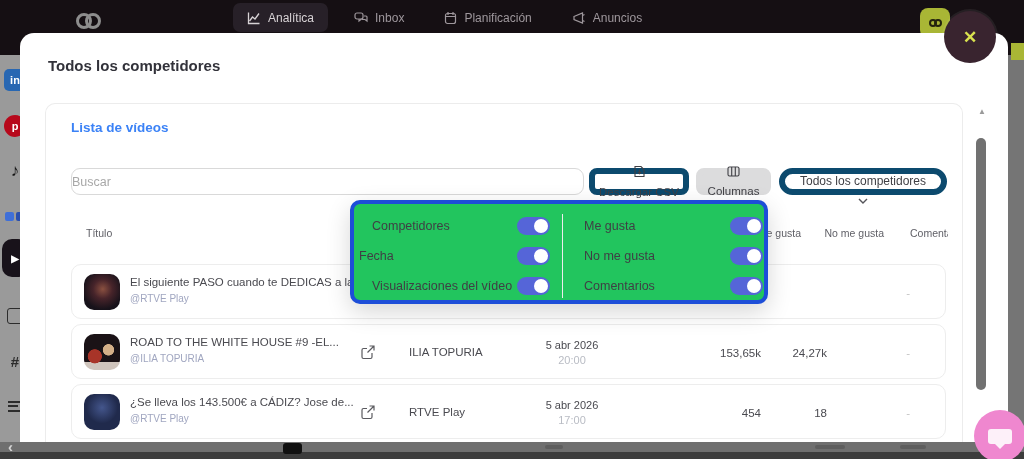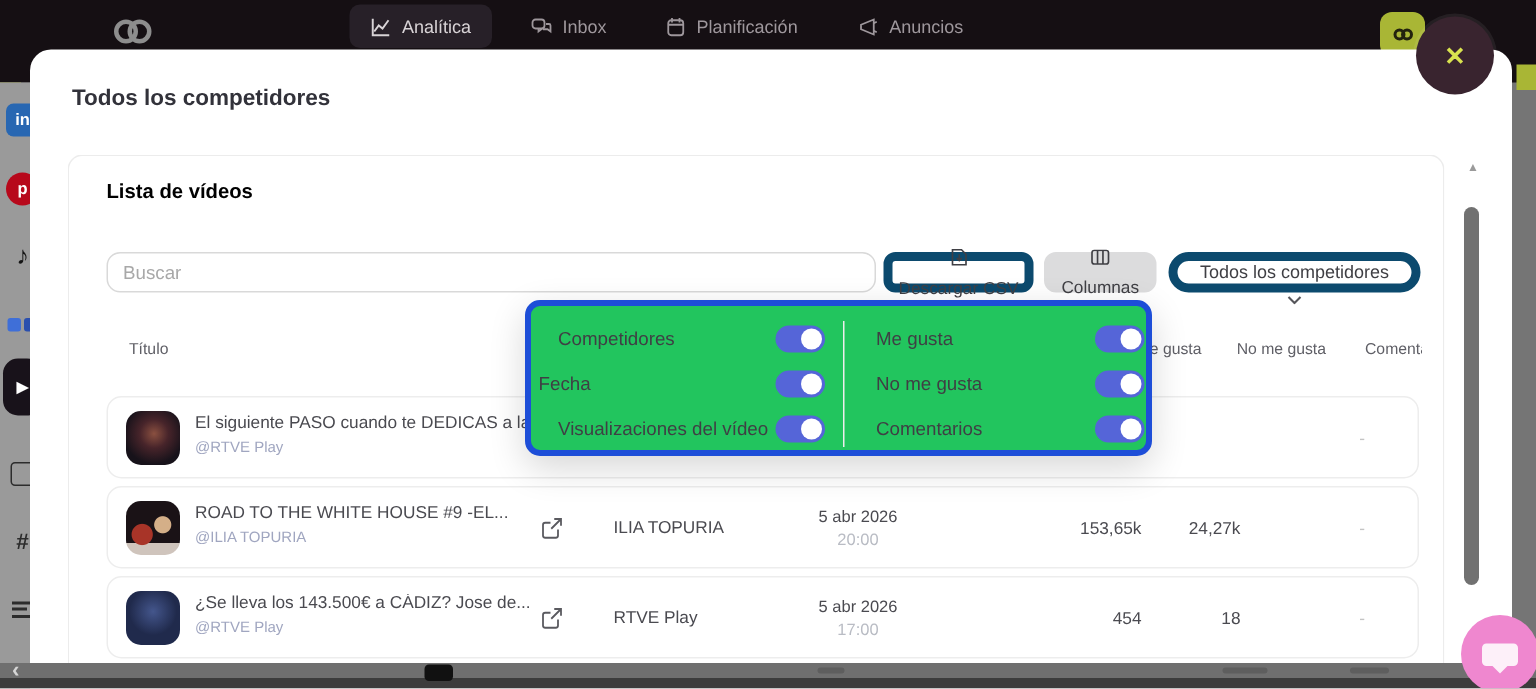--- a/index.html
+++ b/index.html
@@ -38,24 +38,24 @@
   .band-pill { position:absolute; left:283px; top:443px; width:19px; height:11px; background:#111; border-radius:3px; }
   .band-smudge { position:absolute; top:445px; height:4px; background:#5e5e5e; border-radius:2px; }
   .collapse-chevron { position:absolute; left:8px; top:438px; color:#d6d6d6; font-size:15px; font-weight:bold; z-index:5; }
 
   
   .modal { position:absolute; left:20px; top:33px; width:988px; height:409px; background:#ffffff;
            border-radius:14px 14px 0 0; z-index:10; }
   .modal-title { position:absolute; left:28px; top:24px; font-size:15px; font-weight:700; color:#32323a; }
   .panel { position:absolute; left:25px; top:70px; width:918px; bottom:0; border:1px solid #ececec;
            border-bottom:none; border-radius:10px 10px 0 0; background:#fff; }
-  .section-title { position:absolute; left:25px; top:16px; font-size:13.5px; font-weight:700; color:#000000; }
+  .section-title { position:absolute; left:25px; top:16px; font-size:13.5px; font-weight:700; color:#3b82f6; }
 
   .search { position:absolute; left:25px; top:64px; width:513px; height:27px; border:1px solid #d9d9d9;
-            border-radius:9px; padding:0 10px; font-size:12.5px; color:#444; outline:none;
+            border-radius:9px; padding:0 0; font-size:12.5px; color:#444; outline:none;
             font-family:"Liberation Sans", sans-serif; }
   .search::placeholder { color:#a8a8a8; }
   .btn { position:absolute; top:64px; height:27px; display:flex; align-items:center; gap:6px; justify-content:center;
          font-size:11.5px; color:#3f3f44; border:6px solid #0c4a6e; border-radius:8px; background:#fff; cursor:pointer;flex-direction:column; }
   .btn-csv { left:543px; width:100px; }
   .btn-cols { left:650px; width:75px; background:#dcdcdd; border-color:#dcdcdd; }
   .btn-filter { left:733px; width:168px; border-radius:14px; justify-content:space-between; padding:0 12px; }
 
   .th { position:absolute; top:123px; font-size:10.5px; color:#5f5f66; white-space:nowrap; }
   .th-title { left:40px; }

